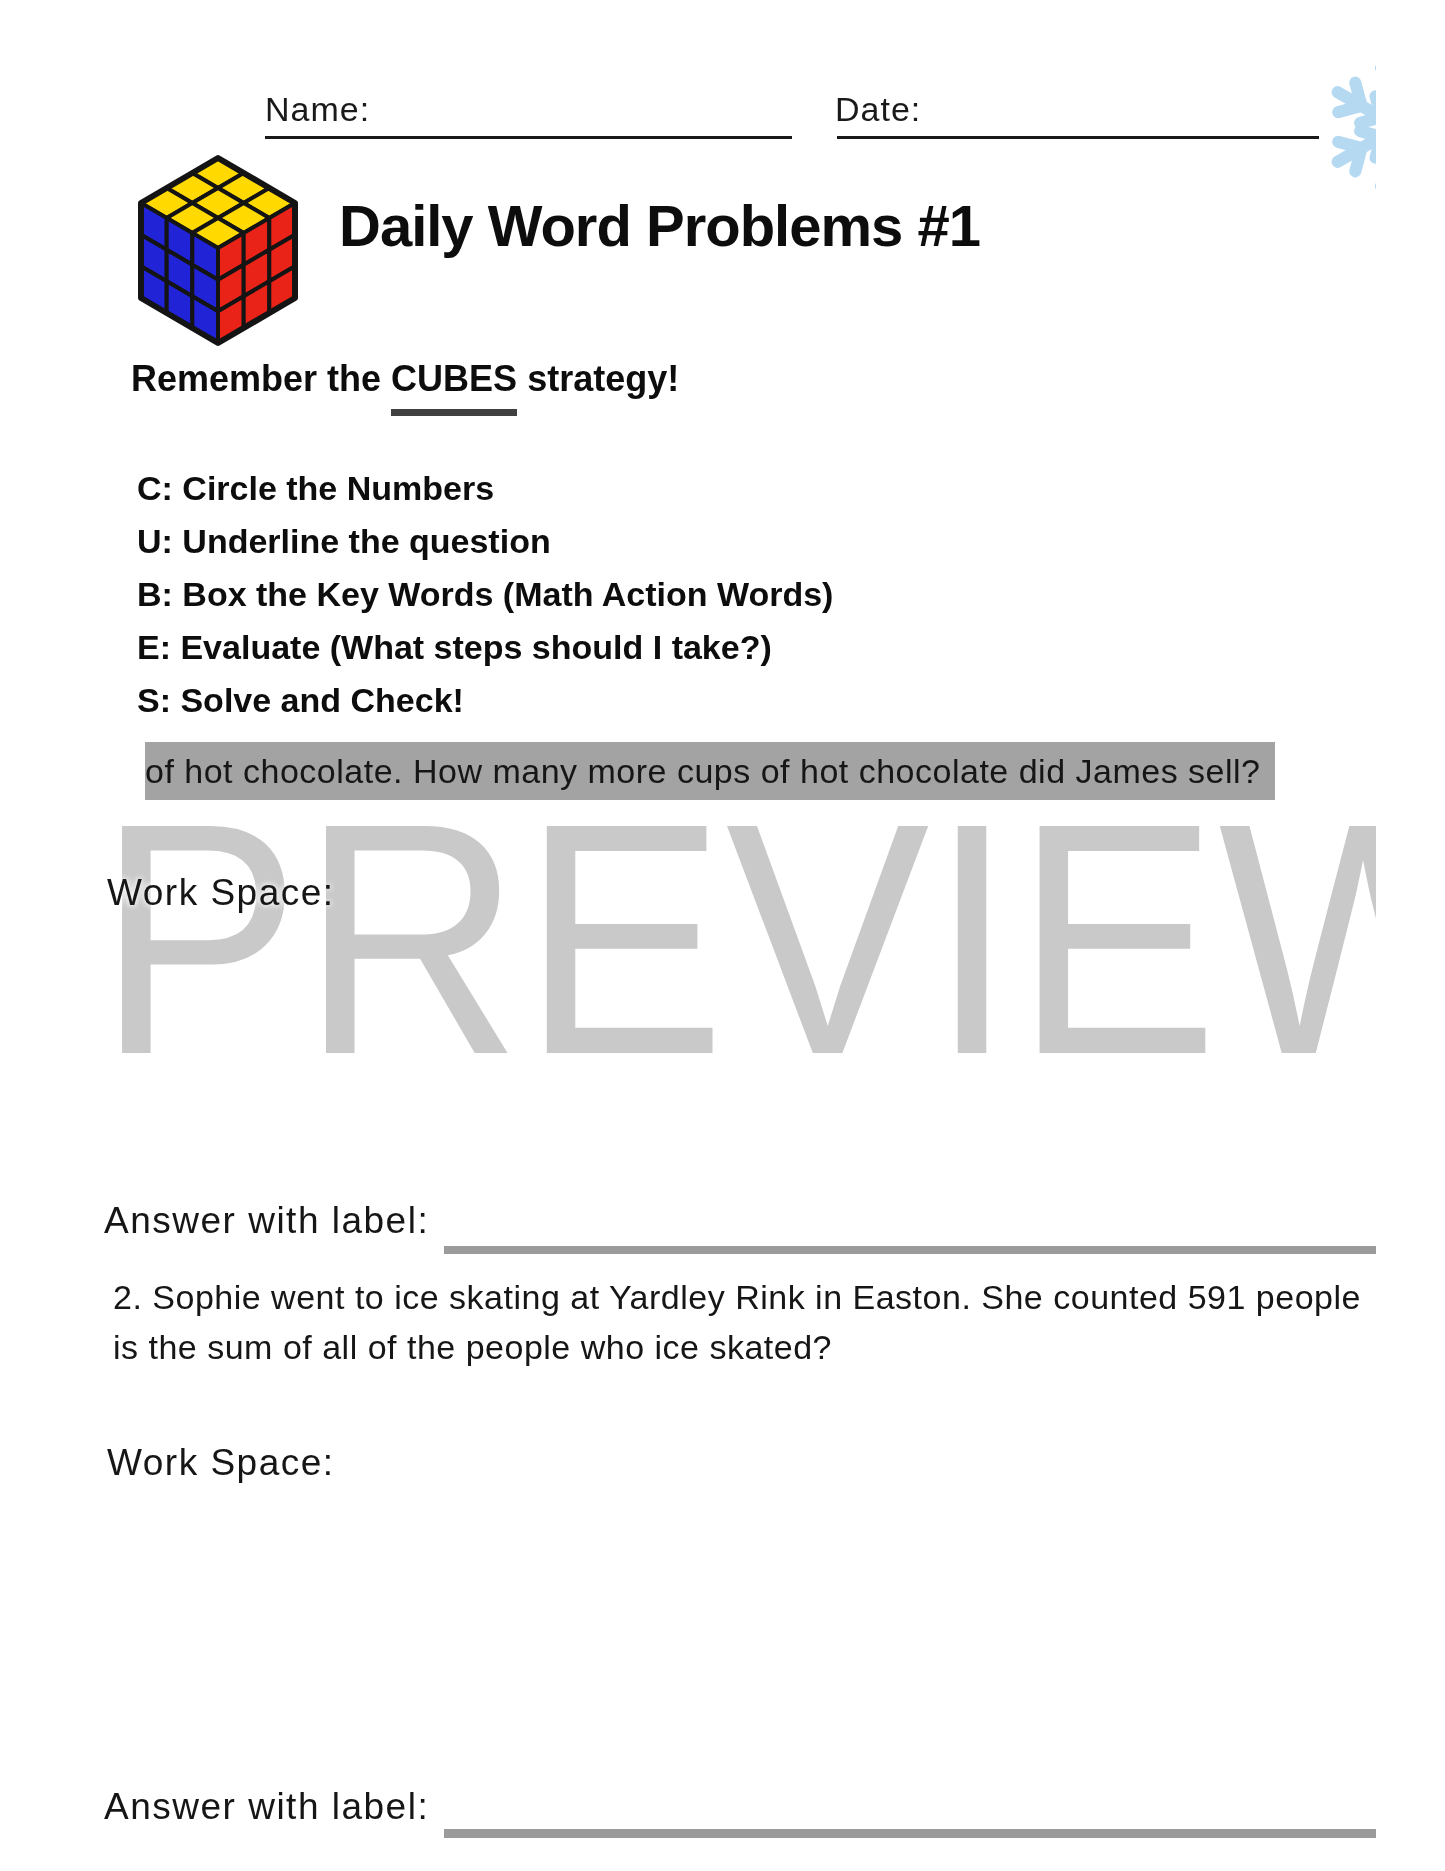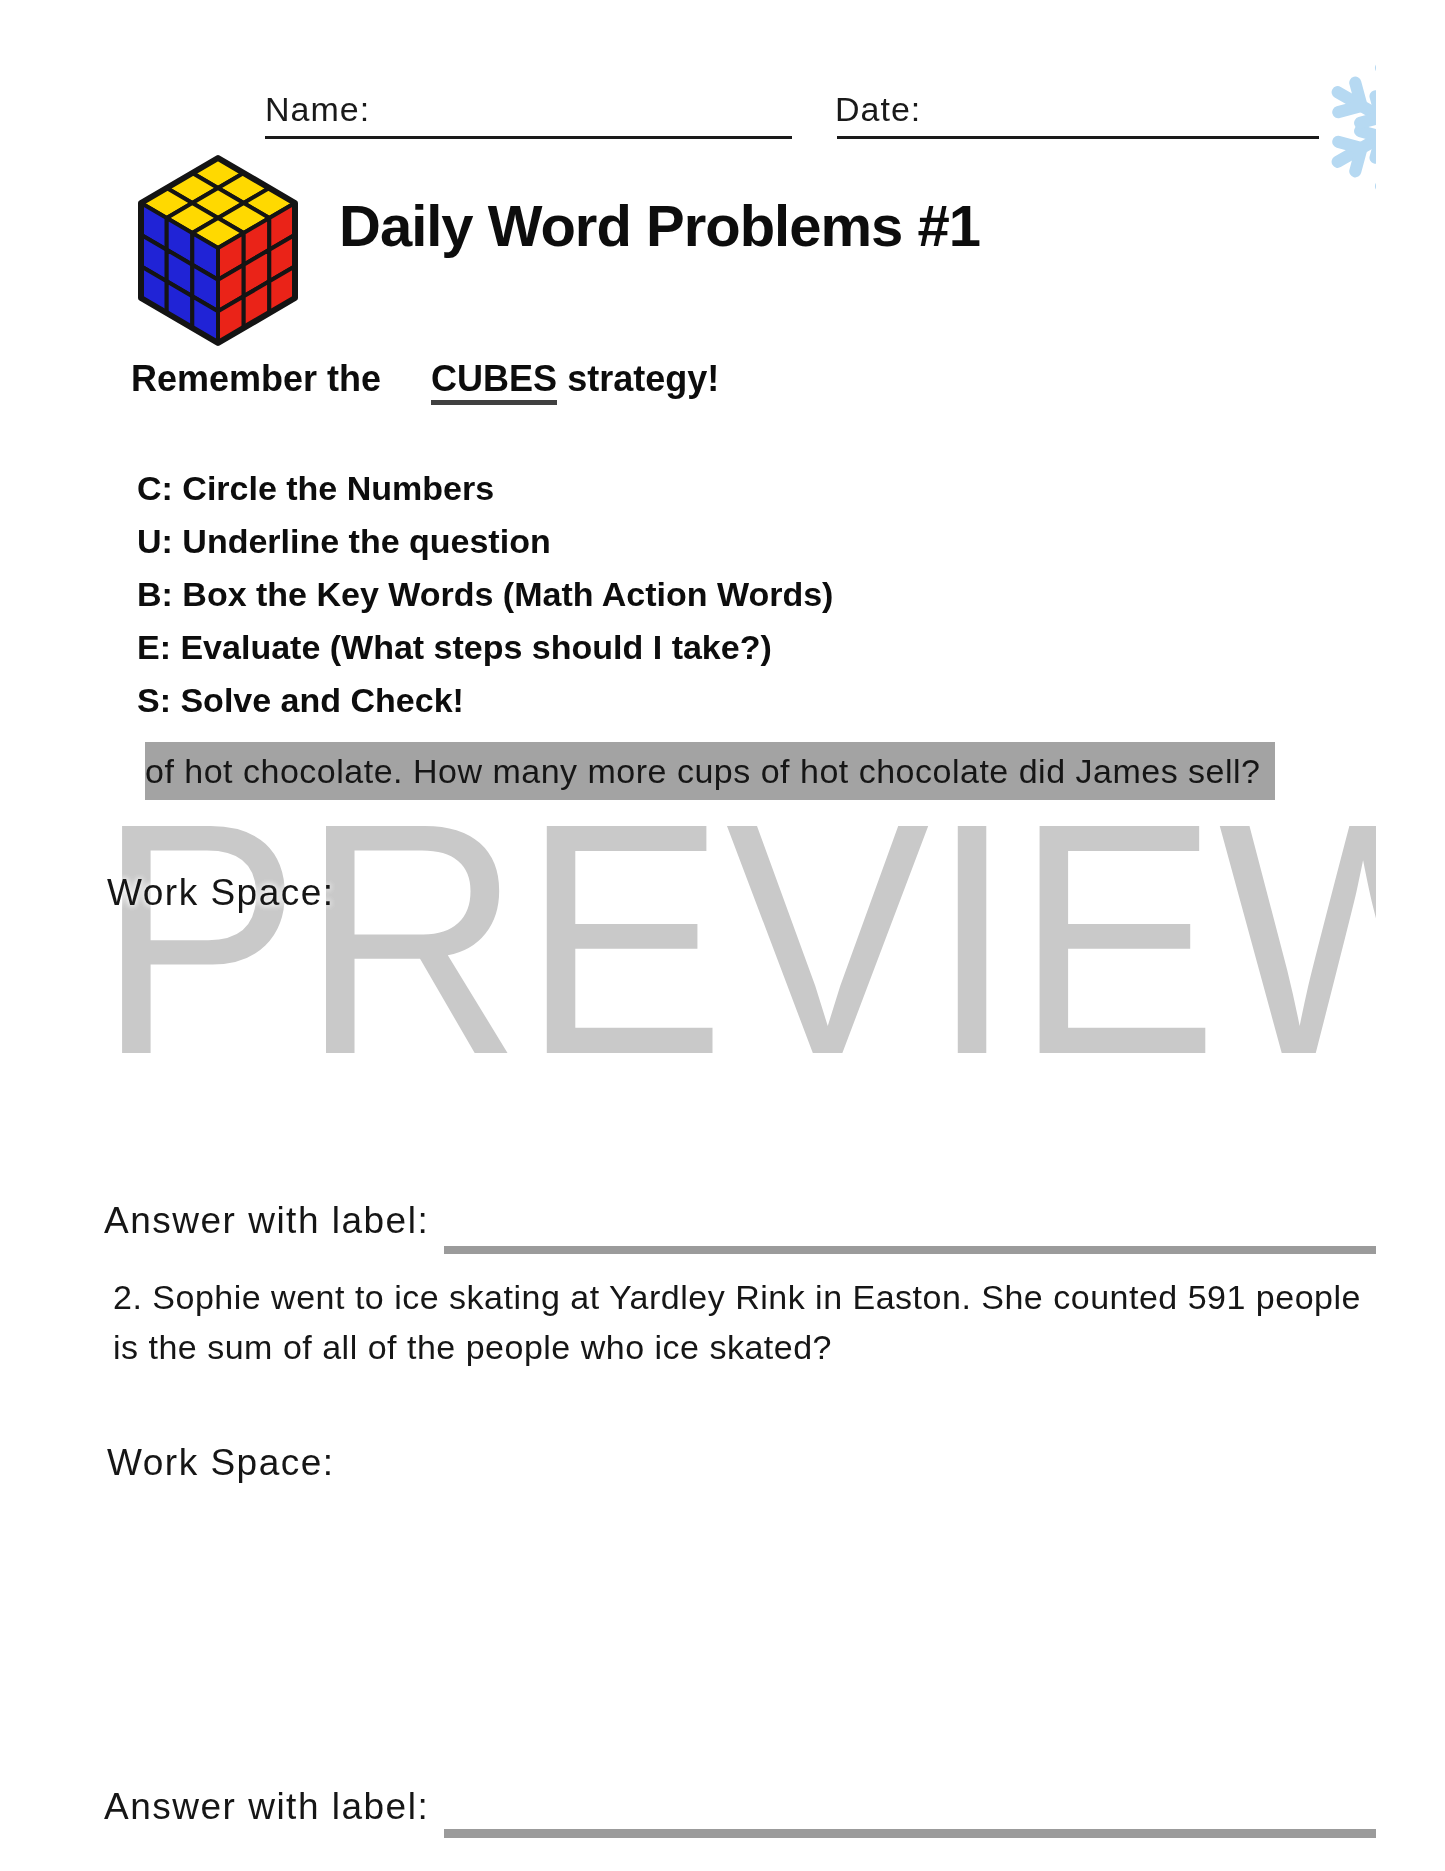--- a/index.html
+++ b/index.html
@@ -13,21 +13,21 @@
   
   .hdr-label{font-size:34px;letter-spacing:1px;color:#1a1a1a;}
   .writing-line{background:#1a1a1a;height:3px;}
   
   .title{
     font-size:58px;font-weight:700;letter-spacing:-1px;color:#0d0d0d;
     white-space:nowrap;
   }
   
   .strategy-heading{font-size:36px;font-weight:700;color:#0d0d0d;white-space:nowrap;}
-  .strategy-heading .u{border-bottom:5px solid #404040;padding-bottom:1px;margin-left:40px;}
+  .strategy-heading .u{border-bottom:7px solid #404040;padding-bottom:10px;}
   .strategy-list{font-size:34px;font-weight:700;line-height:53px;color:#0d0d0d;white-space:nowrap;}
   
   .problem{font-size:34px;letter-spacing:.5px;line-height:58px;white-space:nowrap;color:#161616;}
   .problem-2{line-height:50px;}
   .p-indent{padding-left:38px;}
   .white-band{background:#a3a3a3;display:inline-block;padding-right:14px;}
   .side-label{font-size:37px;letter-spacing:1.5px;color:#161616;white-space:nowrap;
     text-shadow:0 0 6px #fff,0 0 6px #fff;}
   .answer-line{background:#9b9b9b;}
   

